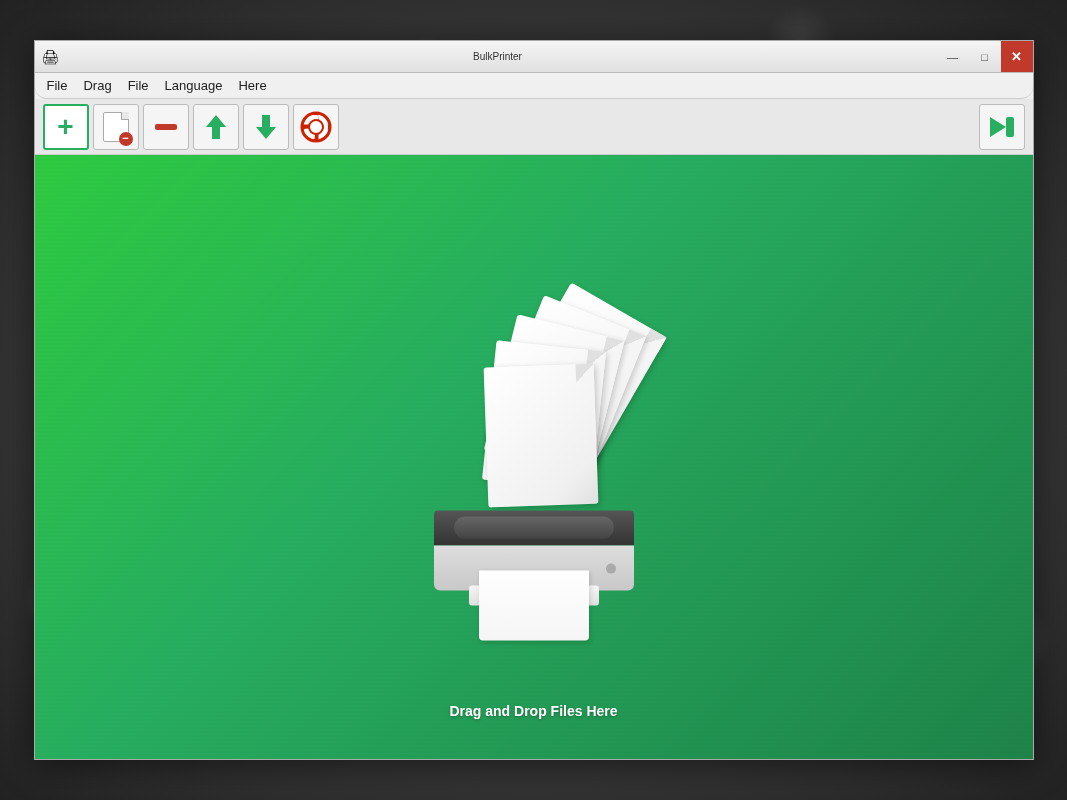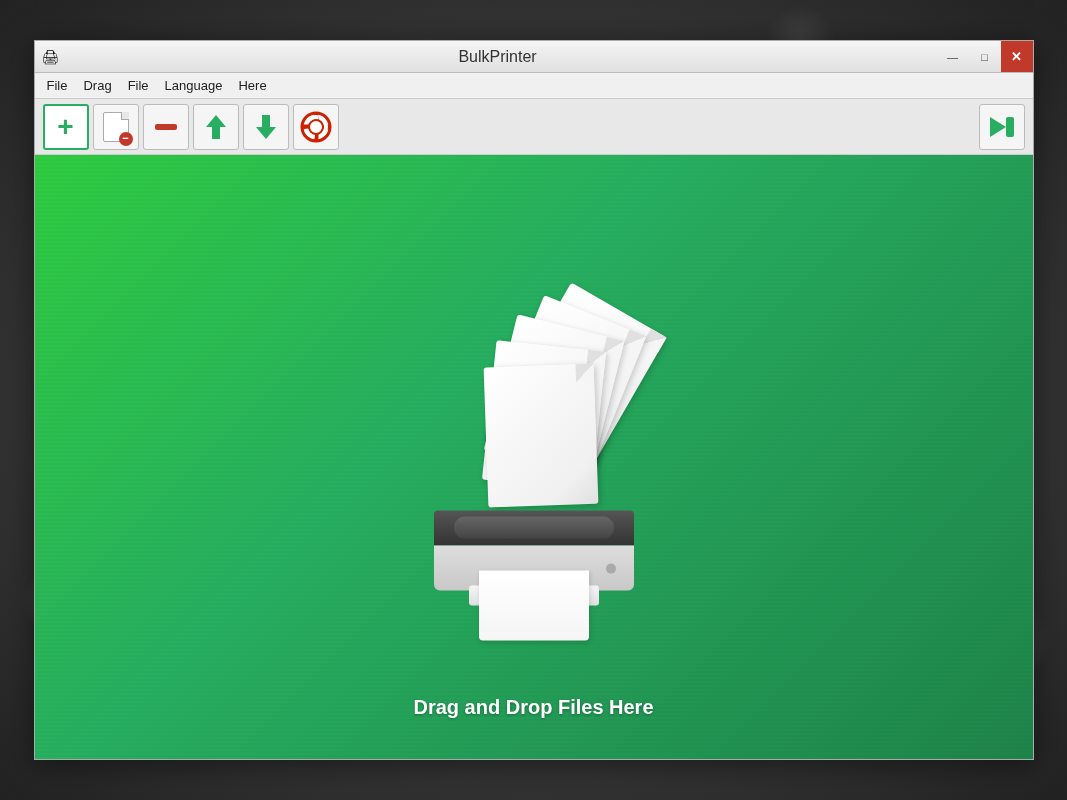--- a/index.html
+++ b/index.html
@@ -55,21 +55,21 @@
       height: 16px;
       margin-left: 8px;
       display: flex;
       align-items: center;
       justify-content: center;
       font-size: 14px;
     }
     #window-title {
       flex: 1;
       text-align: center;
-      font-size: 16px;
+      font-size: 10px;
       color: #333;
       font-weight: normal;
     }
     #window-controls {
       display: flex;
       height: 100%;
     }
     .win-btn {
       width: 32px;
       height: 100%;
@@ -90,20 +90,21 @@
     }
 
     
     #menu-bar {
       height: 26px;
       background: #f0f0f0;
       border-bottom: 1px solid #ccc;
       display: flex;
       align-items: center;
       padding: 0 4px;
+      border-radius: 12px;
     }
     .menu-item {
       padding: 3px 8px;
       font-size: 13px;
       color: #222;
       cursor: pointer;
       border-radius: 2px;
     }
 
     
@@ -208,21 +209,21 @@
         0deg,
         transparent,
         transparent 2px,
         rgba(0,0,0,0.02) 2px,
         rgba(0,0,0,0.02) 4px
       );
     }
 
     #drag-text {
       color: white;
-      font-size: 20px;
+      font-size: 14px;
       font-weight: bold;
       text-shadow: 0 1px 3px rgba(0,0,0,0.3);
       position: relative;
       z-index: 2;
     }
 
     
     #printer-illustration {
       position: absolute;
       top: 50%;

